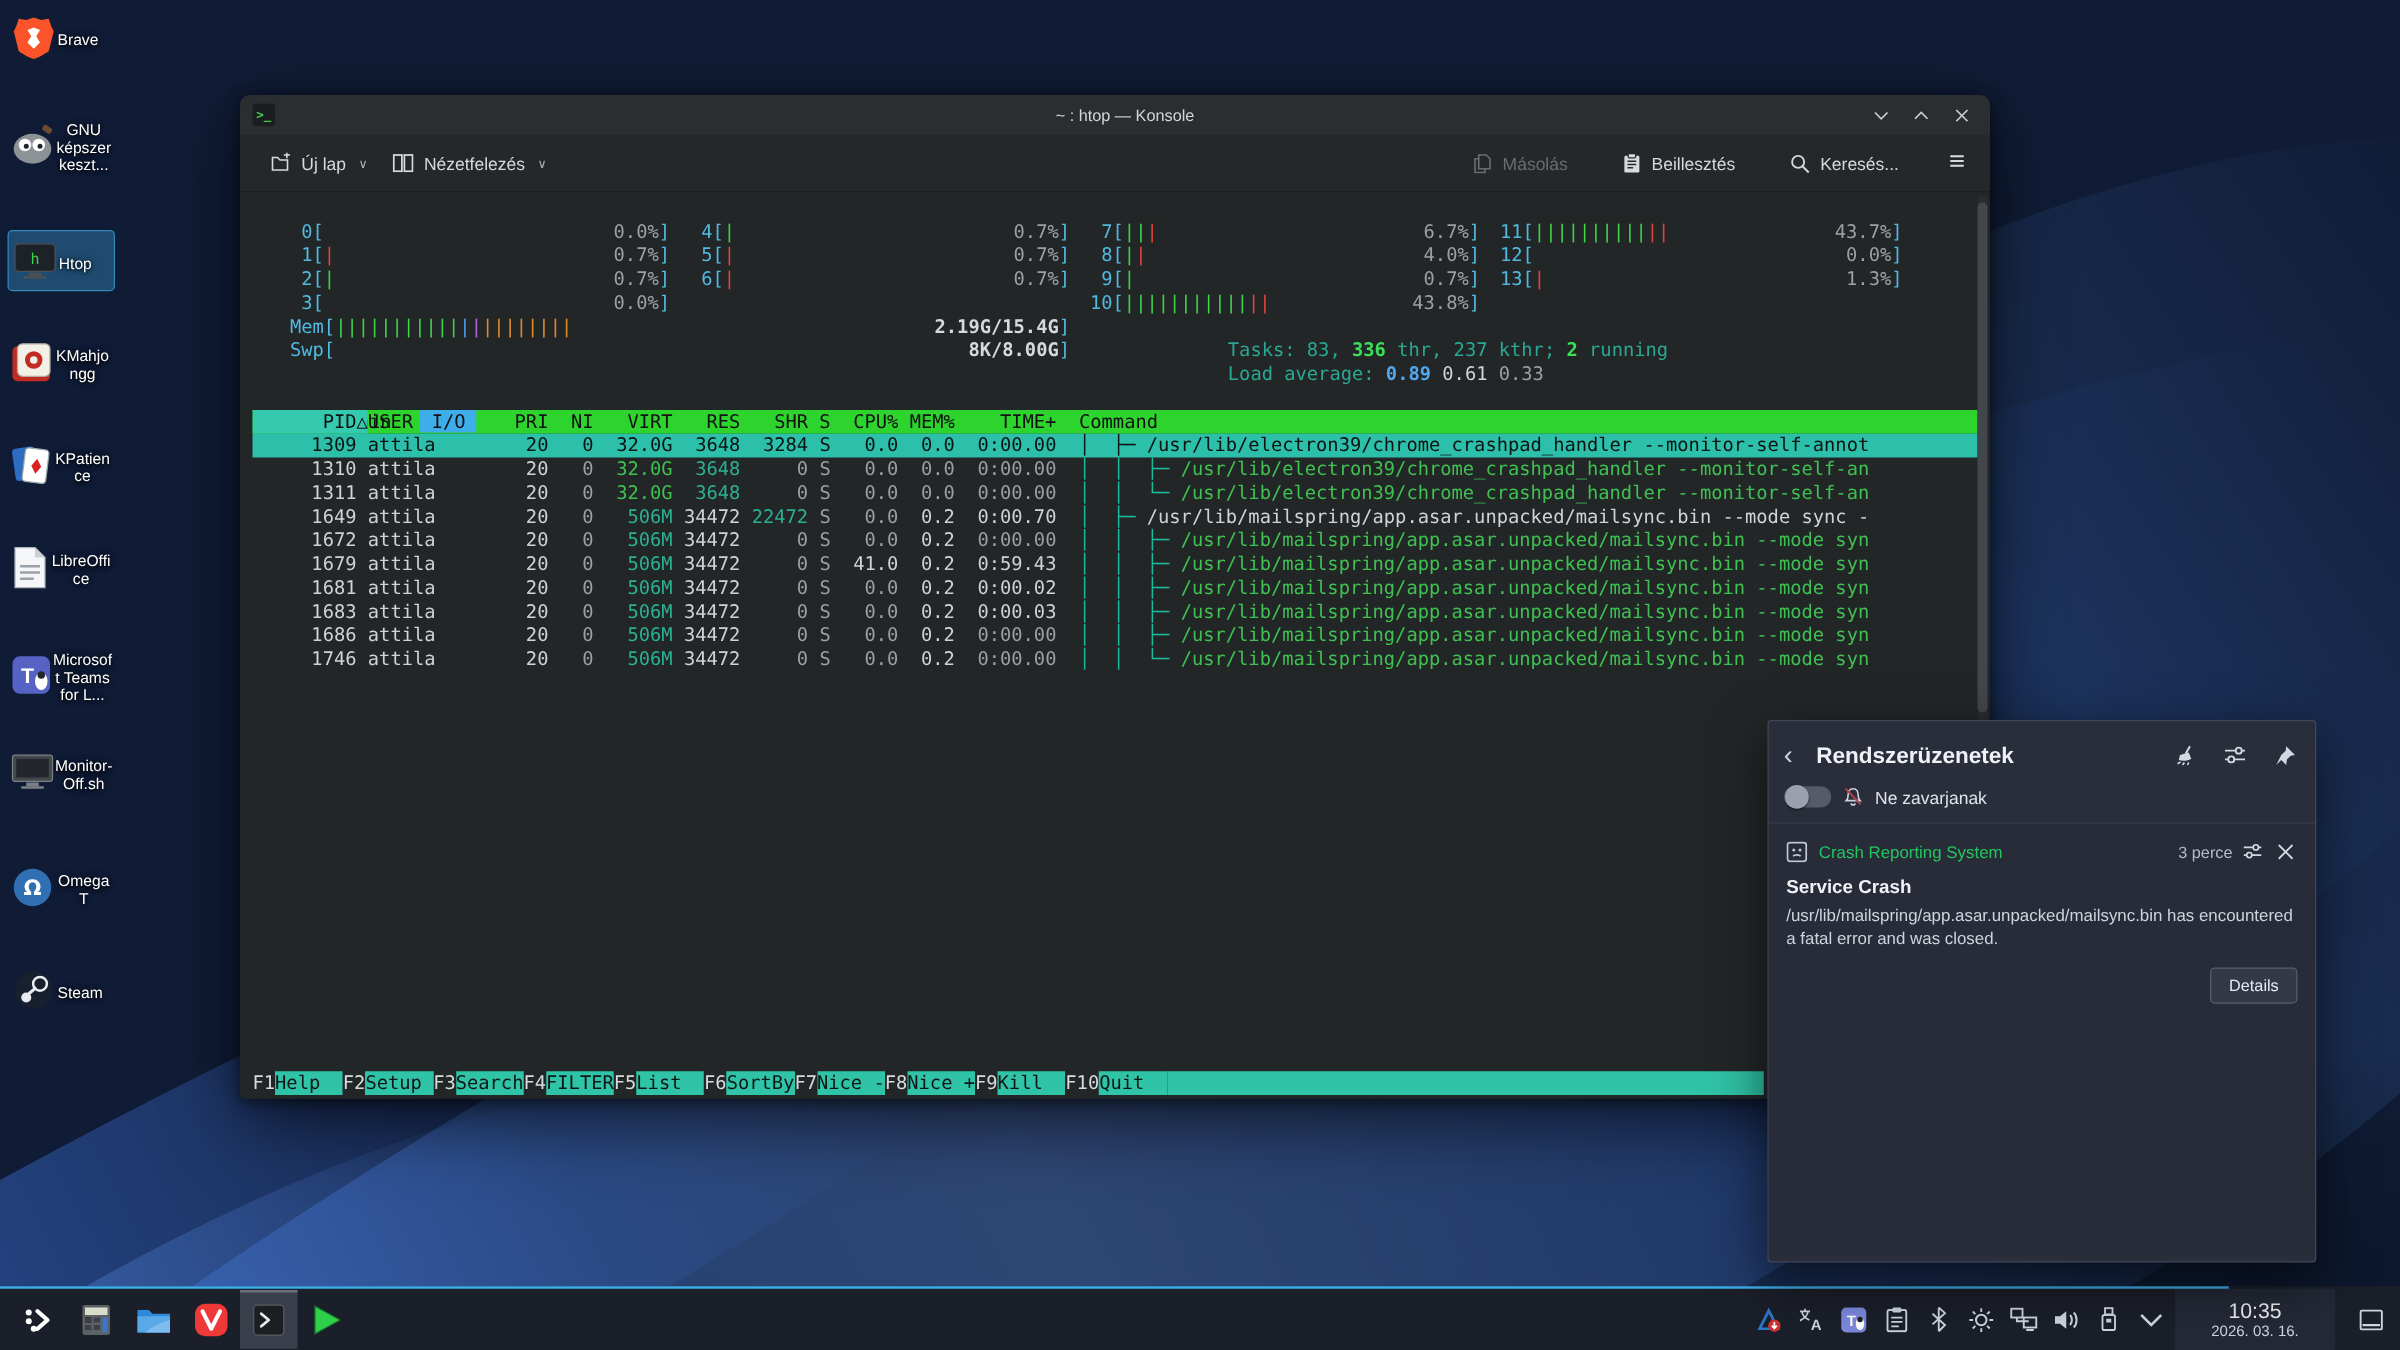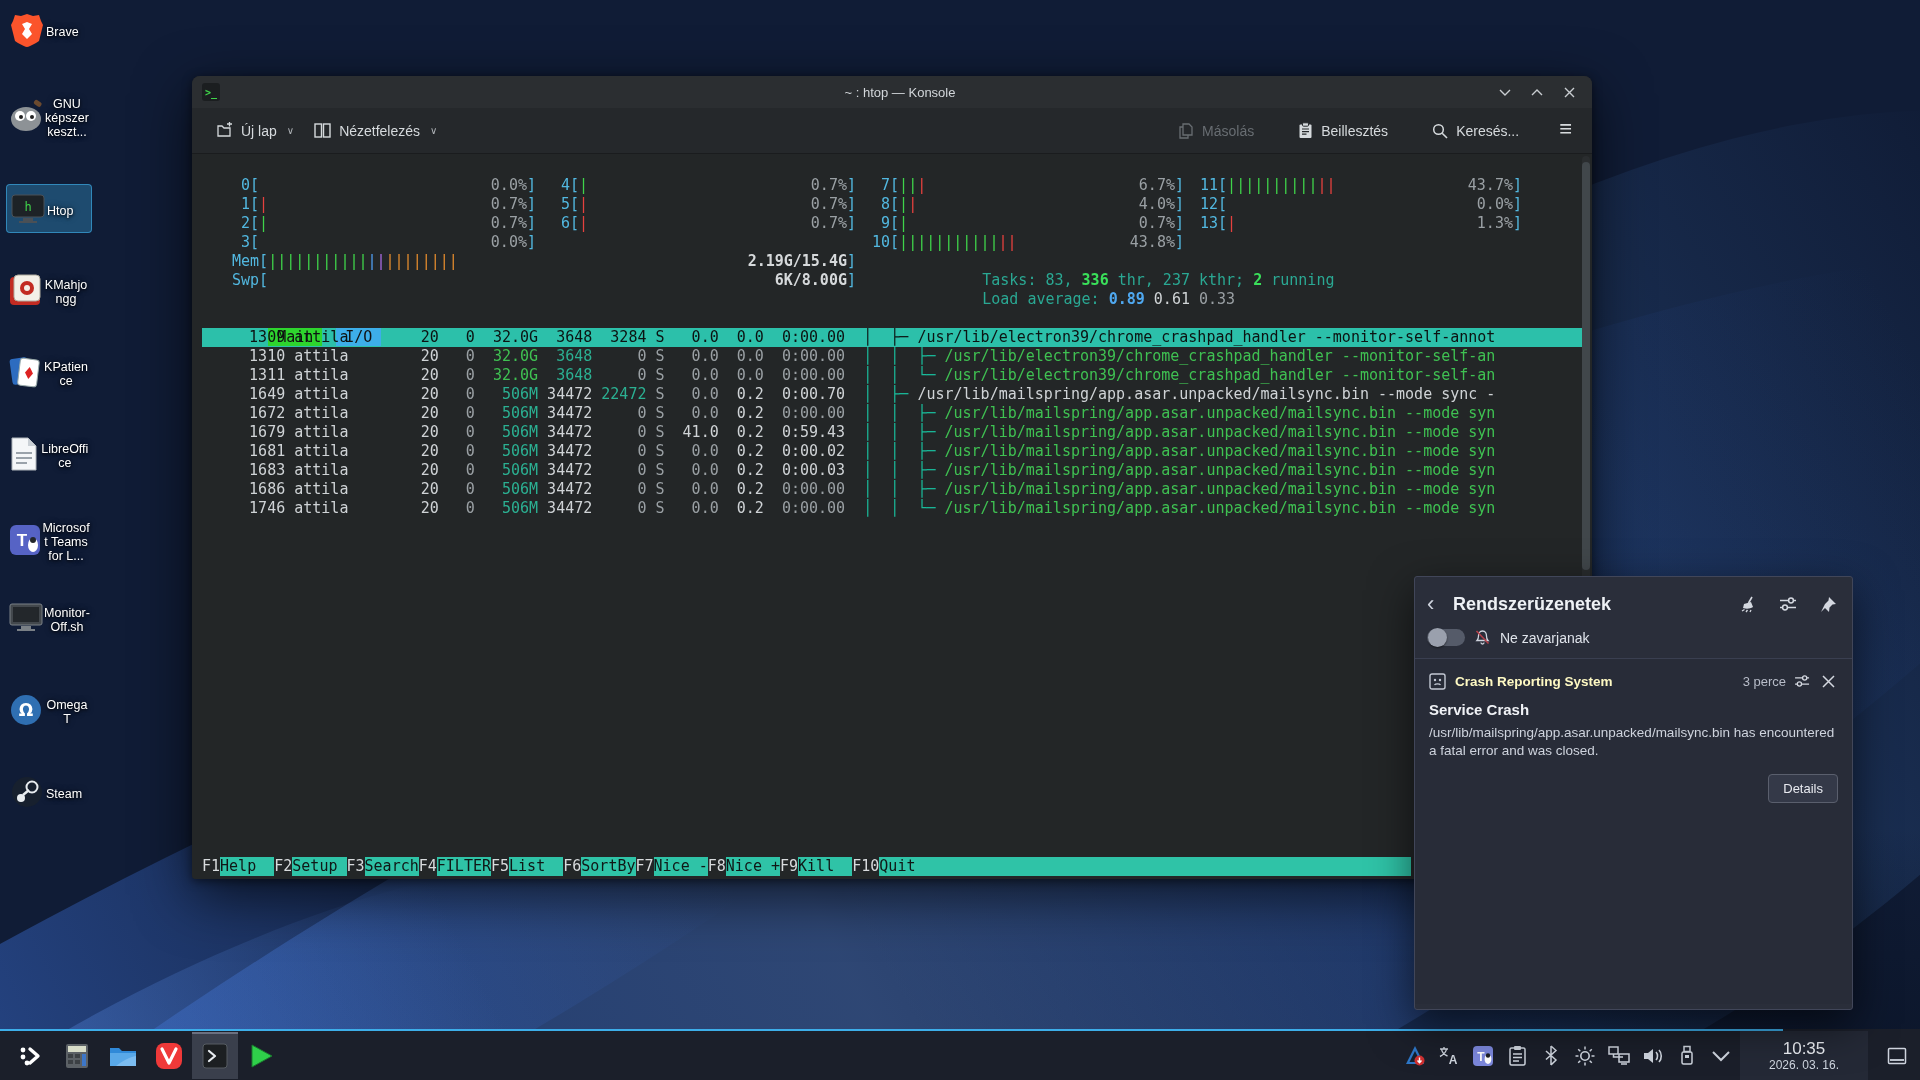--- a/index.html
+++ b/index.html
@@ -98,21 +98,21 @@
   .notif-back { font-size:22px; color:#cfd4de; width:26px; }
   .notif-title { font-size:18px; font-weight:bold; color:#eef1f5; }
   .notif-head-icons { margin-left:auto; display:flex; gap:20px; align-items:center; }
   .nicon { width:20px; height:20px; color:#d4d8e0; display:flex; align-items:center; justify-content:center; }
   .dnd-row { display:flex; align-items:center; gap:9px; padding:4px 14px 12px 12px; border-bottom:1px solid #3a3f50; }
   .toggle { width:38px; height:17px; border-radius:9px; background:#555b69; position:relative; }
   .toggle .knob { position:absolute; left:1px; top:-1px; width:19px; height:19px; border-radius:50%; background:#9aa0ad; box-shadow:0 1px 2px rgba(0,0,0,.5); }
   .dnd-label { font-size:14px; color:#dfe3ea; }
   .card { padding:12px 14px 0 14px; background:#282c38; height:345px; }
   .card-top { display:flex; align-items:center; gap:9px; }
-  .card-app { font-size:13.5px; color:#fef9c3;font-weight:bold; }
+  .card-app { font-size:13.5px; color:#22c55e; }
   .card-right { margin-left:auto; display:flex; align-items:center; gap:6px; }
   .card-age { font-size:13px; color:#b8bdc9; }
   .card-title { margin-top:10px; font-size:15px; font-weight:bold; color:#f0f2f6; }
   .card-body { margin-top:6px; font-size:13.5px; line-height:18px; color:#ced3dd; }
   .card-actions { display:flex; justify-content:flex-end; margin-top:14px; }
   .details-btn { font-size:13px; color:#e8eaf0; padding:6px 14px; border:1px solid #5a5f6d; border-radius:4px; background:#343948; }
 
   
   .taskbar { position:absolute; left:0; bottom:0; width:1920px; height:51px; background:#1b1f2a; z-index:5;
       display:flex; align-items:center; }
@@ -352,33 +352,34 @@
       <div class="meter wide">
         <span class="mlbl"><span>Mem</span>[</span><span class="mbars" id="mem-bars"><span class="bar-g">|</span><span class="bar-g">|</span><span class="bar-g">|</span><span class="bar-g">|</span><span class="bar-g">|</span><span class="bar-g">|</span><span class="bar-g">|</span><span class="bar-g">|</span><span class="bar-g">|</span><span class="bar-g">|</span><span class="bar-g">|</span><span class="bar-b">|</span><span class="bar-v">|</span><span class="bar-o">|</span><span class="bar-o">|</span><span class="bar-o">|</span><span class="bar-o">|</span><span class="bar-o">|</span><span class="bar-o">|</span><span class="bar-o">|</span><span class="bar-o">|</span></span><span class="mval">2.19G/15.4G</span><span class="mlbl">]</span>
       </div>
       <div class="stat-right">
         <span class="teal">Tasks: 83, </span><span class="bgreen">336</span><span class="teal"> thr, 237 kthr; </span><span class="bgreen">2</span><span class="teal"> running</span>
       </div>
     </div>
 
     <div class="stat-line">
       <div class="meter wide">
-        <span class="mlbl"><span>Swp</span>[</span><span class="mbars" id="swp-bars"></span><span class="mval">6K/8.00G</span><span class="mlbl">]</span>
+        <span class="mlbl"><span>Swp</span>[</span><span class="mbars" id="swp-bars"></span><span class="mval">8K/8.00G</span><span class="mlbl">]</span>
       </div>
       <div class="stat-right">
         <span class="teal">Load average: </span><span class="lblue">0.89</span><span class="lwhite"> 0.61</span><span class="dim"> 0.33</span>
       </div>
     </div>
 
 
     <div class="tabs-row">
       <span class="tab tab-main">Main</span><span class="tab tab-io">I/O</span>
     </div>
 
     <div class="ptable">
+      <div class="prow hdr" id="ptable-header"><span class="hsel">    PID△</span>USER         PRI  NI   VIRT   RES   SHR S  CPU% MEM%    TIME+  Command</div>
       <div id="ptable-body">
           <div class="prow sel"><span class="cw">   1309</span> <span class="cw">attila      </span><span class="cw">  20</span><span class="cd">   0</span><span class="cg">  32.0G</span><span class="cw">  3648</span><span class="cw">  3284</span> <span class="cd">S</span><span class="cd">   0.0</span><span class="cd">  0.0</span><span class="cd">  0:00.00</span>  <span class="ctree">│  ├─ </span><span class="cw">/usr/lib/electron39/chrome_crashpad_handler --monitor-self-annot</span></div>
           <div class="prow"><span class="cw">   1310</span> <span class="cw">attila      </span><span class="cw">  20</span><span class="cd">   0</span><span class="cg">  32.0G</span><span class="ct">  3648</span><span class="cd">     0</span> <span class="cd">S</span><span class="cd">   0.0</span><span class="cd">  0.0</span><span class="cd">  0:00.00</span>  <span class="ctree">│  │  ├─ </span><span class="cg">/usr/lib/electron39/chrome_crashpad_handler --monitor-self-an</span></div>
           <div class="prow"><span class="cw">   1311</span> <span class="cw">attila      </span><span class="cw">  20</span><span class="cd">   0</span><span class="cg">  32.0G</span><span class="ct">  3648</span><span class="cd">     0</span> <span class="cd">S</span><span class="cd">   0.0</span><span class="cd">  0.0</span><span class="cd">  0:00.00</span>  <span class="ctree">│  │  └─ </span><span class="cg">/usr/lib/electron39/chrome_crashpad_handler --monitor-self-an</span></div>
           <div class="prow"><span class="cw">   1649</span> <span class="cw">attila      </span><span class="cw">  20</span><span class="cd">   0</span><span class="ct">   506M</span><span class="cw"> 34472</span><span class="ct"> 22472</span> <span class="cd">S</span><span class="cd">   0.0</span><span class="cw">  0.2</span><span class="cw">  0:00.70</span>  <span class="ctree">│  ├─ </span><span class="cw">/usr/lib/mailspring/app.asar.unpacked/mailsync.bin --mode sync -</span></div>
           <div class="prow"><span class="cw">   1672</span> <span class="cw">attila      </span><span class="cw">  20</span><span class="cd">   0</span><span class="ct">   506M</span><span class="cw"> 34472</span><span class="cd">     0</span> <span class="cd">S</span><span class="cd">   0.0</span><span class="cw">  0.2</span><span class="cd">  0:00.00</span>  <span class="ctree">│  │  ├─ </span><span class="cg">/usr/lib/mailspring/app.asar.unpacked/mailsync.bin --mode syn</span></div>
           <div class="prow"><span class="cw">   1679</span> <span class="cw">attila      </span><span class="cw">  20</span><span class="cd">   0</span><span class="ct">   506M</span><span class="cw"> 34472</span><span class="cd">     0</span> <span class="cd">S</span><span class="cw">  41.0</span><span class="cw">  0.2</span><span class="cw">  0:59.43</span>  <span class="ctree">│  │  ├─ </span><span class="cg">/usr/lib/mailspring/app.asar.unpacked/mailsync.bin --mode syn</span></div>
           <div class="prow"><span class="cw">   1681</span> <span class="cw">attila      </span><span class="cw">  20</span><span class="cd">   0</span><span class="ct">   506M</span><span class="cw"> 34472</span><span class="cd">     0</span> <span class="cd">S</span><span class="cd">   0.0</span><span class="cw">  0.2</span><span class="cw">  0:00.02</span>  <span class="ctree">│  │  ├─ </span><span class="cg">/usr/lib/mailspring/app.asar.unpacked/mailsync.bin --mode syn</span></div>
           <div class="prow"><span class="cw">   1683</span> <span class="cw">attila      </span><span class="cw">  20</span><span class="cd">   0</span><span class="ct">   506M</span><span class="cw"> 34472</span><span class="cd">     0</span> <span class="cd">S</span><span class="cd">   0.0</span><span class="cw">  0.2</span><span class="cw">  0:00.03</span>  <span class="ctree">│  │  ├─ </span><span class="cg">/usr/lib/mailspring/app.asar.unpacked/mailsync.bin --mode syn</span></div>
           <div class="prow"><span class="cw">   1686</span> <span class="cw">attila      </span><span class="cw">  20</span><span class="cd">   0</span><span class="ct">   506M</span><span class="cw"> 34472</span><span class="cd">     0</span> <span class="cd">S</span><span class="cd">   0.0</span><span class="cw">  0.2</span><span class="cd">  0:00.00</span>  <span class="ctree">│  │  ├─ </span><span class="cg">/usr/lib/mailspring/app.asar.unpacked/mailsync.bin --mode syn</span></div>

